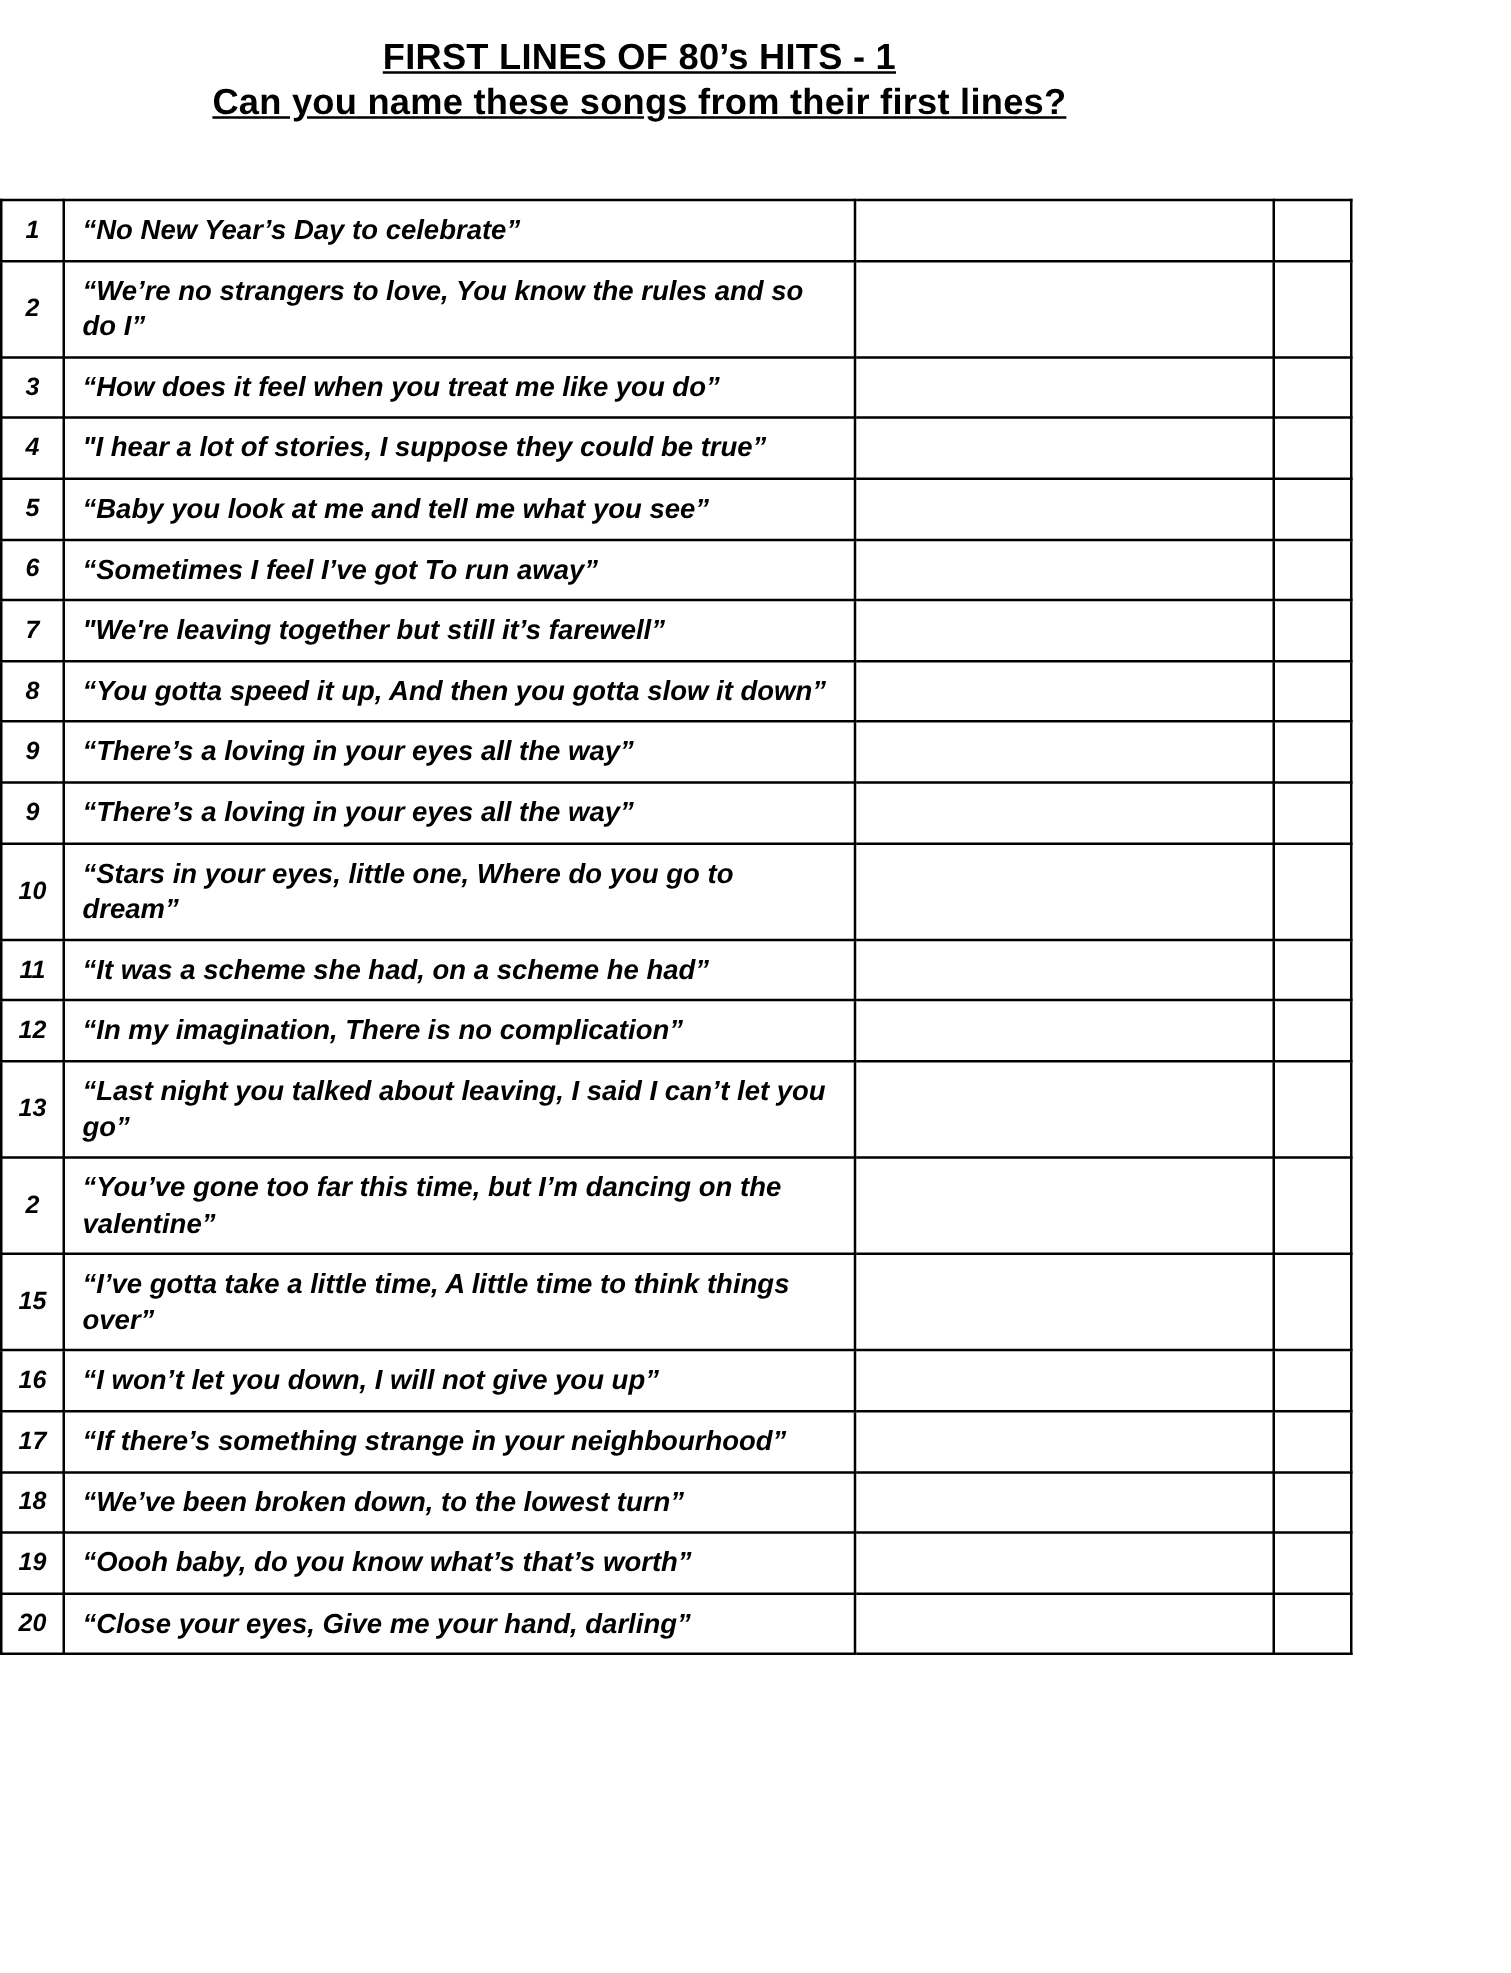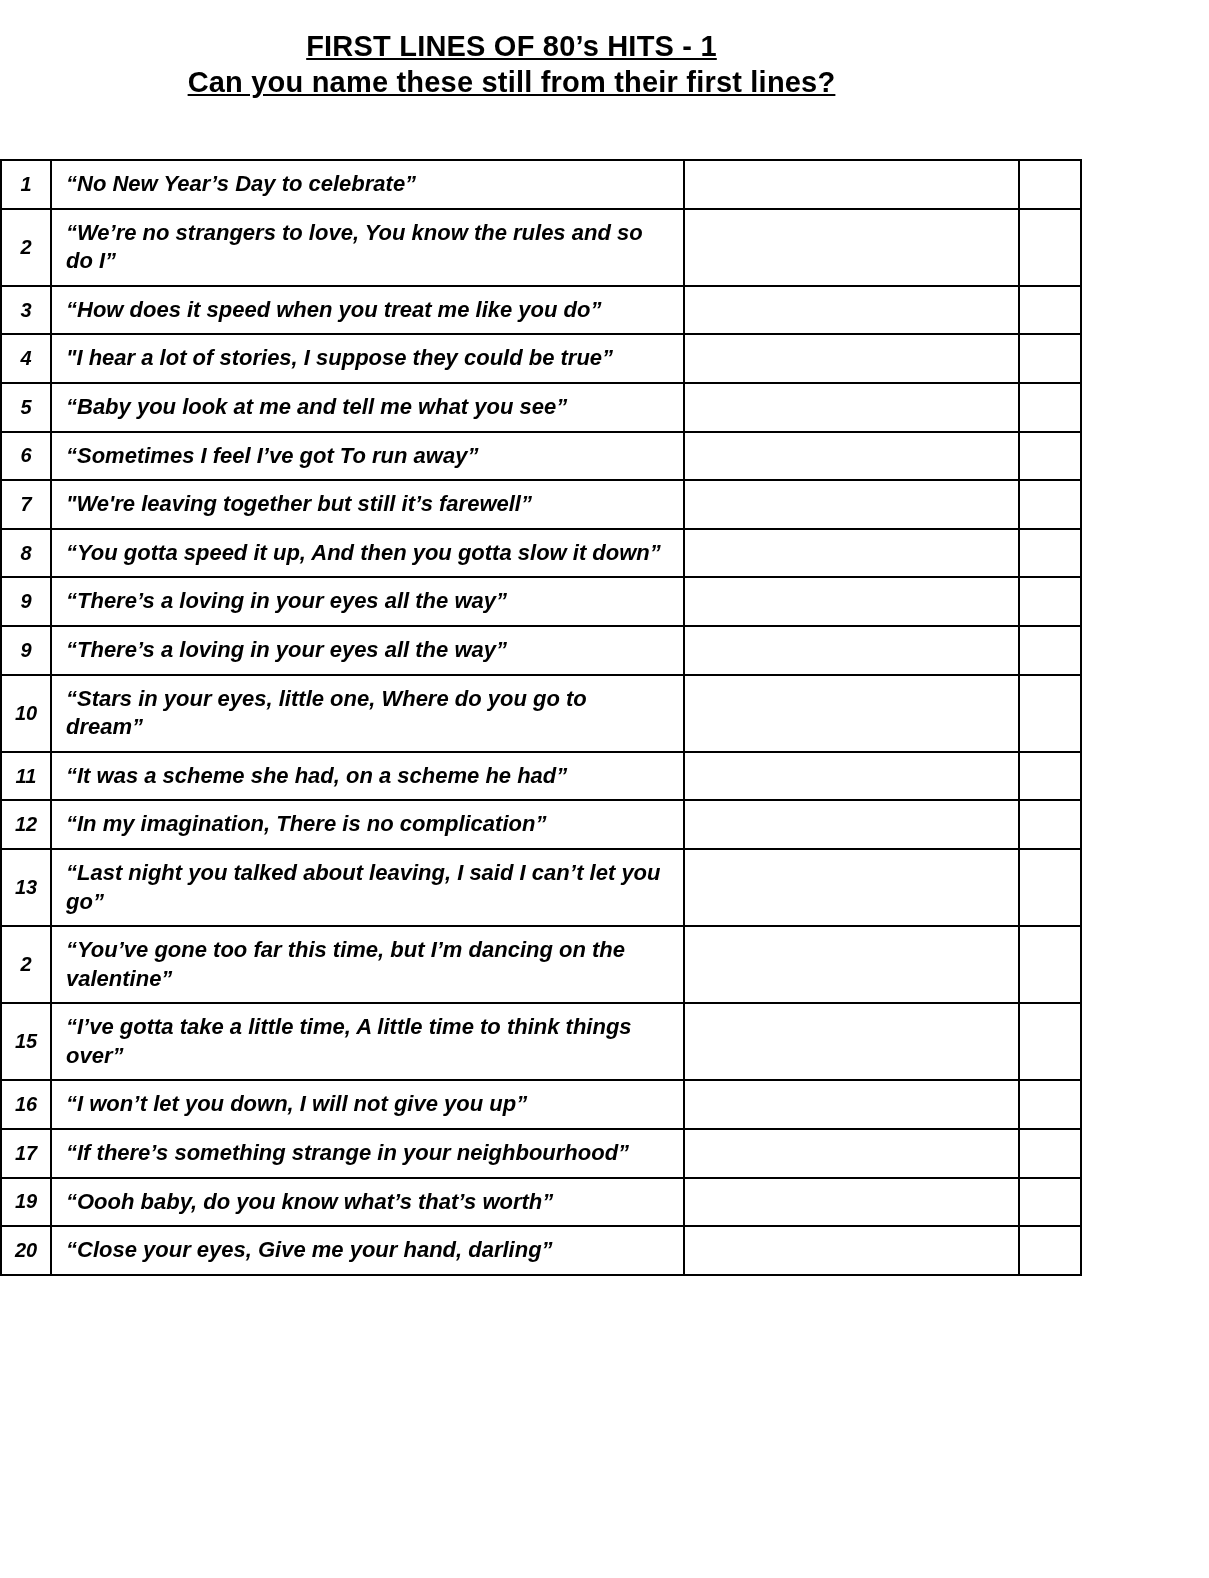--- a/index.html
+++ b/index.html
@@ -48,39 +48,39 @@
     padding: 9px 14px;
   }
   td.answer { width: 335px; }
   td.score  { width: 62px; }
 </style>
 </head>
 <body>
 
 <div class="page">
   <h1 class="title">FIRST LINES OF 80’s HITS - 1</h1>
-  <h2 class="subtitle">Can you name these still from their first lines?</h2>
+  <h2 class="subtitle">Can you name these songs from their first lines?</h2>
 
   <table class="quiz">
     <tbody id="quiz-body">
         <tr>
           <td class="num">1</td>
           <td class="lyric">“No New Year’s Day to celebrate”</td>
           <td class="answer"></td>
           <td class="score"></td>
         </tr>
         <tr>
           <td class="num">2</td>
           <td class="lyric">“We’re no strangers to love, You know the rules and so do I”</td>
           <td class="answer"></td>
           <td class="score"></td>
         </tr>
         <tr>
           <td class="num">3</td>
-          <td class="lyric">“How does it speed when you treat me like you do”</td>
+          <td class="lyric">“How does it feel when you treat me like you do”</td>
           <td class="answer"></td>
           <td class="score"></td>
         </tr>
         <tr>
           <td class="num">4</td>
           <td class="lyric">"I hear a lot of stories, I suppose they could be true”</td>
           <td class="answer"></td>
           <td class="score"></td>
         </tr>
         <tr>
@@ -161,20 +161,26 @@
           <td class="answer"></td>
           <td class="score"></td>
         </tr>
         <tr>
           <td class="num">17</td>
           <td class="lyric">“If there’s something strange in your neighbourhood”</td>
           <td class="answer"></td>
           <td class="score"></td>
         </tr>
         <tr>
+          <td class="num">18</td>
+          <td class="lyric">“We’ve been broken down, to the lowest turn”</td>
+          <td class="answer"></td>
+          <td class="score"></td>
+        </tr>
+        <tr>
           <td class="num">19</td>
           <td class="lyric">“Oooh baby, do you know what’s that’s worth”</td>
           <td class="answer"></td>
           <td class="score"></td>
         </tr>
         <tr>
           <td class="num">20</td>
           <td class="lyric">“Close your eyes, Give me your hand, darling”</td>
           <td class="answer"></td>
           <td class="score"></td>

